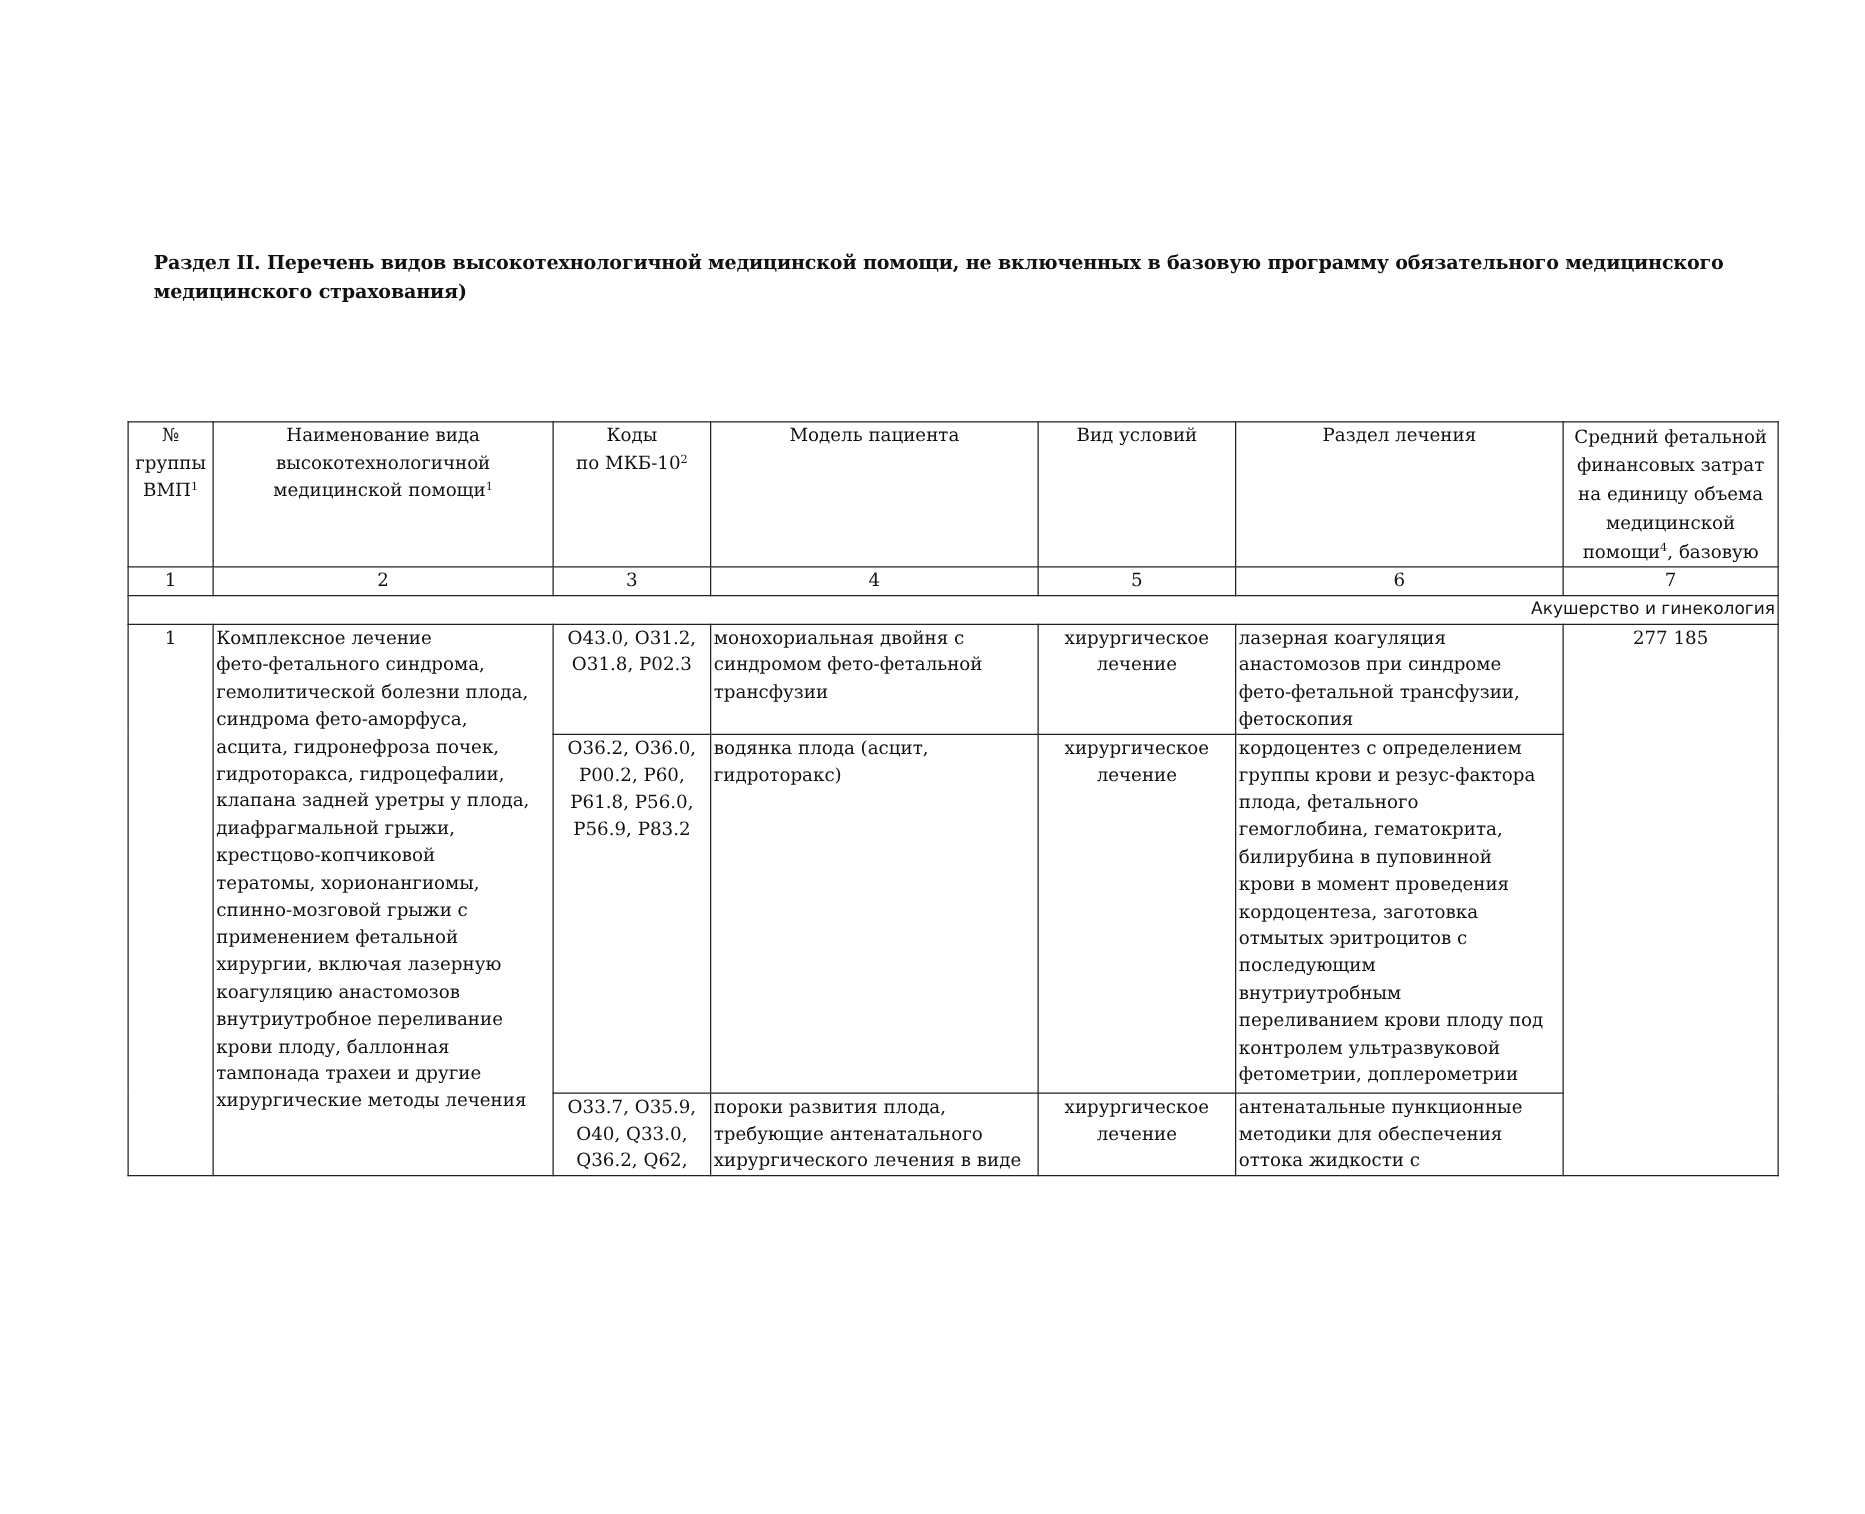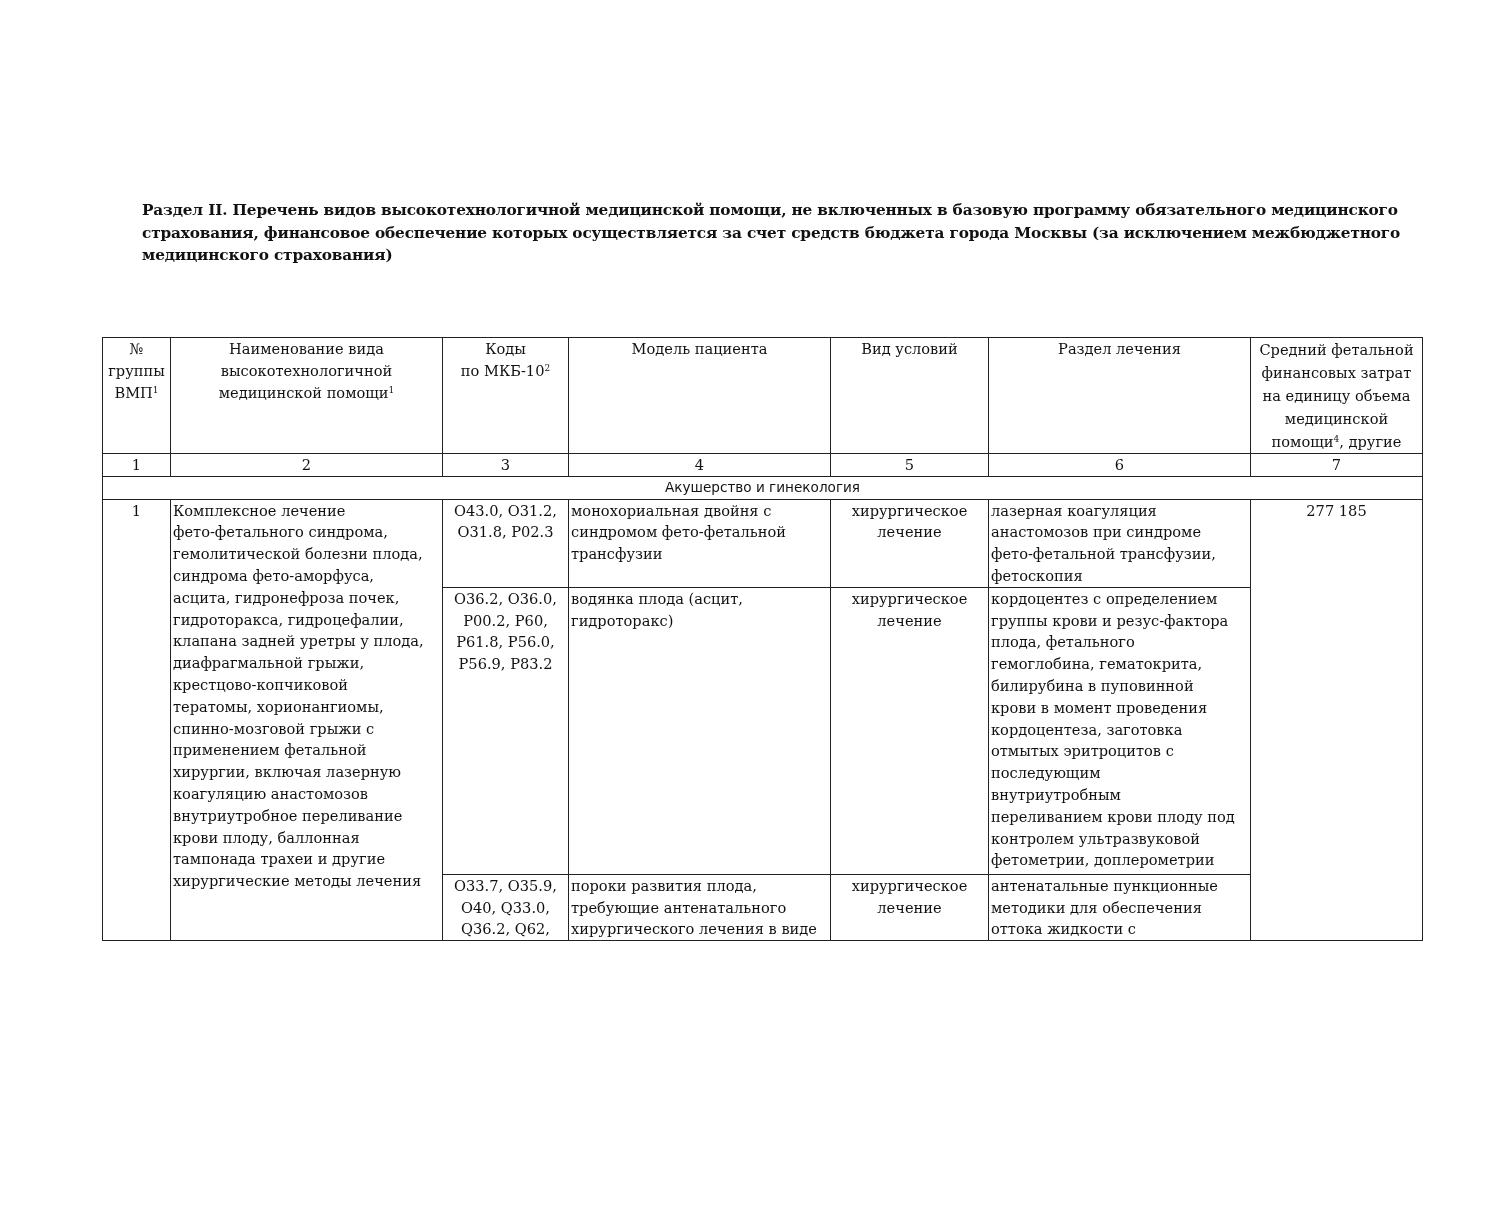--- a/index.html
+++ b/index.html
@@ -1,39 +1,38 @@
 <!DOCTYPE html>
 <html><head>
 <meta charset="utf-8">
 <style>
   html, body { margin: 0; padding: 0; background: #ffffff; }
   body { width: 1492px; height: 1211px; position: relative; overflow: hidden;
          font-family: "DejaVu Serif", "Liberation Serif", serif; color: #111; }
-  .title { position: absolute; left: 142px; top: 199px; width: 1220px;
+  .title { position: absolute; left: 123px; top: 199px; width: 1220px;
            font-size: 15.3px; line-height: 22.6px; font-weight: bold; letter-spacing: -0.15px; }
   .title-line { display: block; white-space: nowrap; }
   table.main { position: absolute; left: 102px; top: 337px; width: 1320px;
                border-collapse: collapse; table-layout: fixed; font-size: 14.6px; line-height: 21.8px; }
   table.main td { border: 1.6px solid #222; vertical-align: top; padding: 0 2px; }
   .hdr td { text-align: center; vertical-align: middle; height: 112px; }
   .num td { text-align: center; height: 21px; vertical-align: middle; }
-  .sect td { text-align: center; height: 21px; font-family: "DejaVu Sans", "Liberation Sans", sans-serif;
+  .sect td { text-align: right; height: 21px; font-family: "DejaVu Sans", "Liberation Sans", sans-serif;
              font-size: 13.6px; }
   .c { text-align: center; }
   .pre { white-space: pre-line; }
   sup { font-size: 9px; line-height: 0; vertical-align: 5px; }
   .thick-top td { border-top: 2.4px solid #111; }
   .clip { position: absolute; left: 0; top: 942px; width: 1492px; height: 269px; background: #fff; }
 </style>
 </head>
 <body>
 
 <div class="title">
   <span class="title-line">Раздел II. Перечень видов высокотехнологичной медицинской помощи, не включенных в базовую программу обязательного медицинского</span>
-  <span class="title-line">страхования, финансовое обеспечение которых осуществляется за счет средств бюджета города Москвы (за исключением межбюджетного</span>
   <span class="title-line">медицинского страхования)</span>
 </div>
 
 <table class="main">
   <colgroup>
     <col style="width:68px">
       <col style="width:272px">
       <col style="width:126px">
       <col style="width:262px">
     <col style="width:158px">
@@ -50,21 +49,21 @@
 медицинской помощи</span><sup>1</sup></td>
     <td><span class="pre">Коды
 по МКБ-10</span><sup>2</sup></td>
     <td><span>Модель пациента</span></td>
     <td><span>Вид условий</span></td>
     <td><span>Раздел лечения</span></td>
     <td style="line-height:23px"><span class="pre">Средний фетальной
 финансовых затрат
 на единицу объема
 медицинской
-помощи</span><sup>4</sup><span>, другие</span></td>
+помощи</span><sup>4</sup><span>, базовую</span></td>
   </tr>
   <tr class="num">
     <td>1</td>
     <td>2</td>
     <td>3</td>
     <td>4</td>
     <td>5</td>
     <td>6</td>
     <td>7</td>
   </tr>

